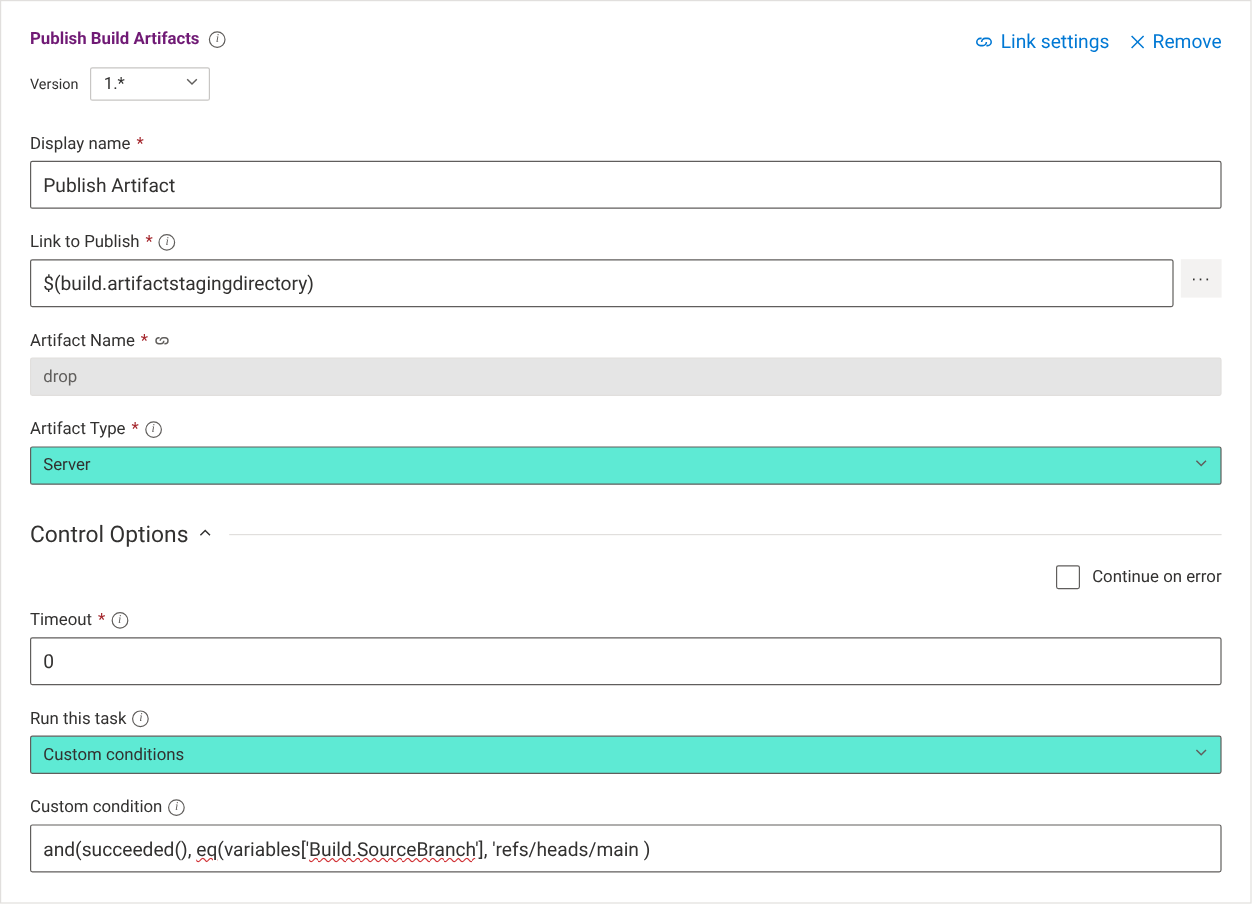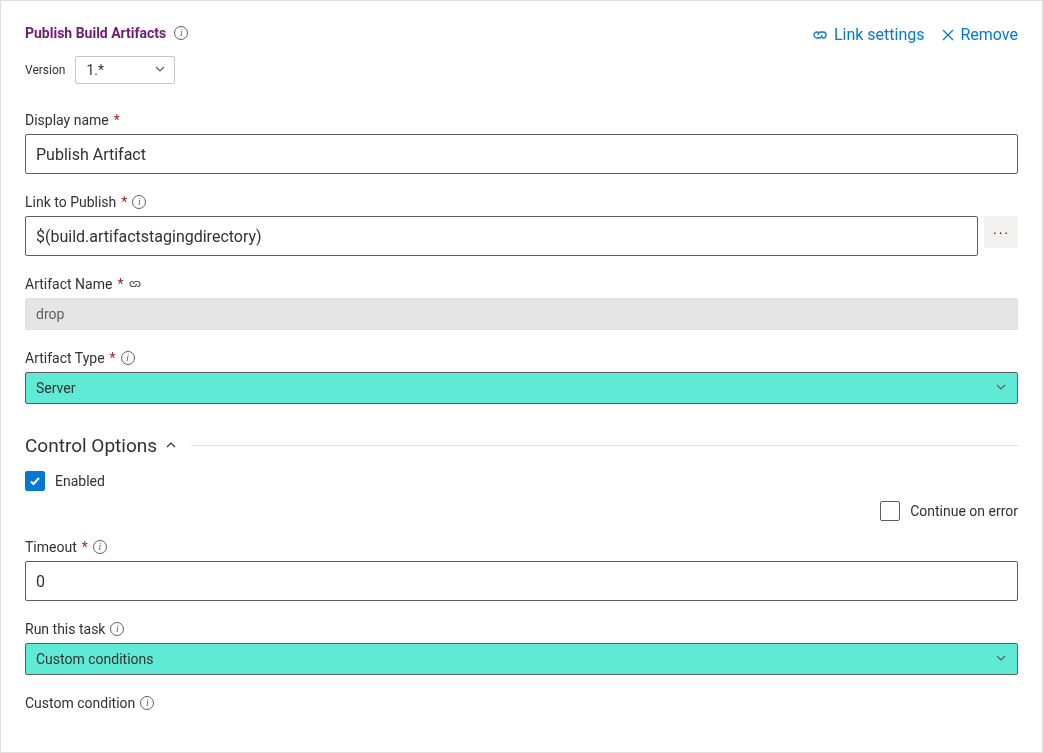--- a/index.html
+++ b/index.html
@@ -333,28 +333,20 @@
   <div class="section-header">
     <span class="section-title">Control Options</span>
     <span>
       <svg width="12" height="12" viewBox="0 0 12 12" fill="none" stroke="#323130" stroke-width="1.2">
         <polyline points="2,8 6,4 10,8"></polyline>
       </svg>
     </span>
     <span class="section-divider"></span>
   </div>
 
-  <div class="checkbox-row">
-    <div class="checkbox checked">
-      <svg width="12" height="12" viewBox="0 0 12 12" fill="none" stroke="#ffffff" stroke-width="2">
-        <polyline points="2,6.5 4.5,9 10,3"></polyline>
-      </svg>
-    </div>
-    <span class="checkbox-label">Enabled</span>
-  </div>
 
   <div class="checkbox-row" style="margin-bottom:18px;justify-content:flex-end;">
     <div class="checkbox">
       
     </div>
     <span class="checkbox-label">Continue on error</span>
   </div>
 
   <div class="field-group">
     <div class="field-label">
@@ -378,15 +370,20 @@
         </svg>
       </span>
     </div>
   </div>
 
   <div class="field-group" style="margin-bottom:0;">
     <div class="field-label">
       <span>Custom condition</span>
       <span class="info-icon">i</span>
     </div>
+    <div class="text-input" style="display:flex;align-items:center;">
+      <span>
+        <span>and(succeeded(), </span><span class="squiggle">eq</span><span>(variables['</span><span class="squiggle">Build.SourceBranch</span><span>'], 'refs/heads/main )</span>
+      </span>
+    </div>
   </div>
 
 </div>
 
 </body></html>

